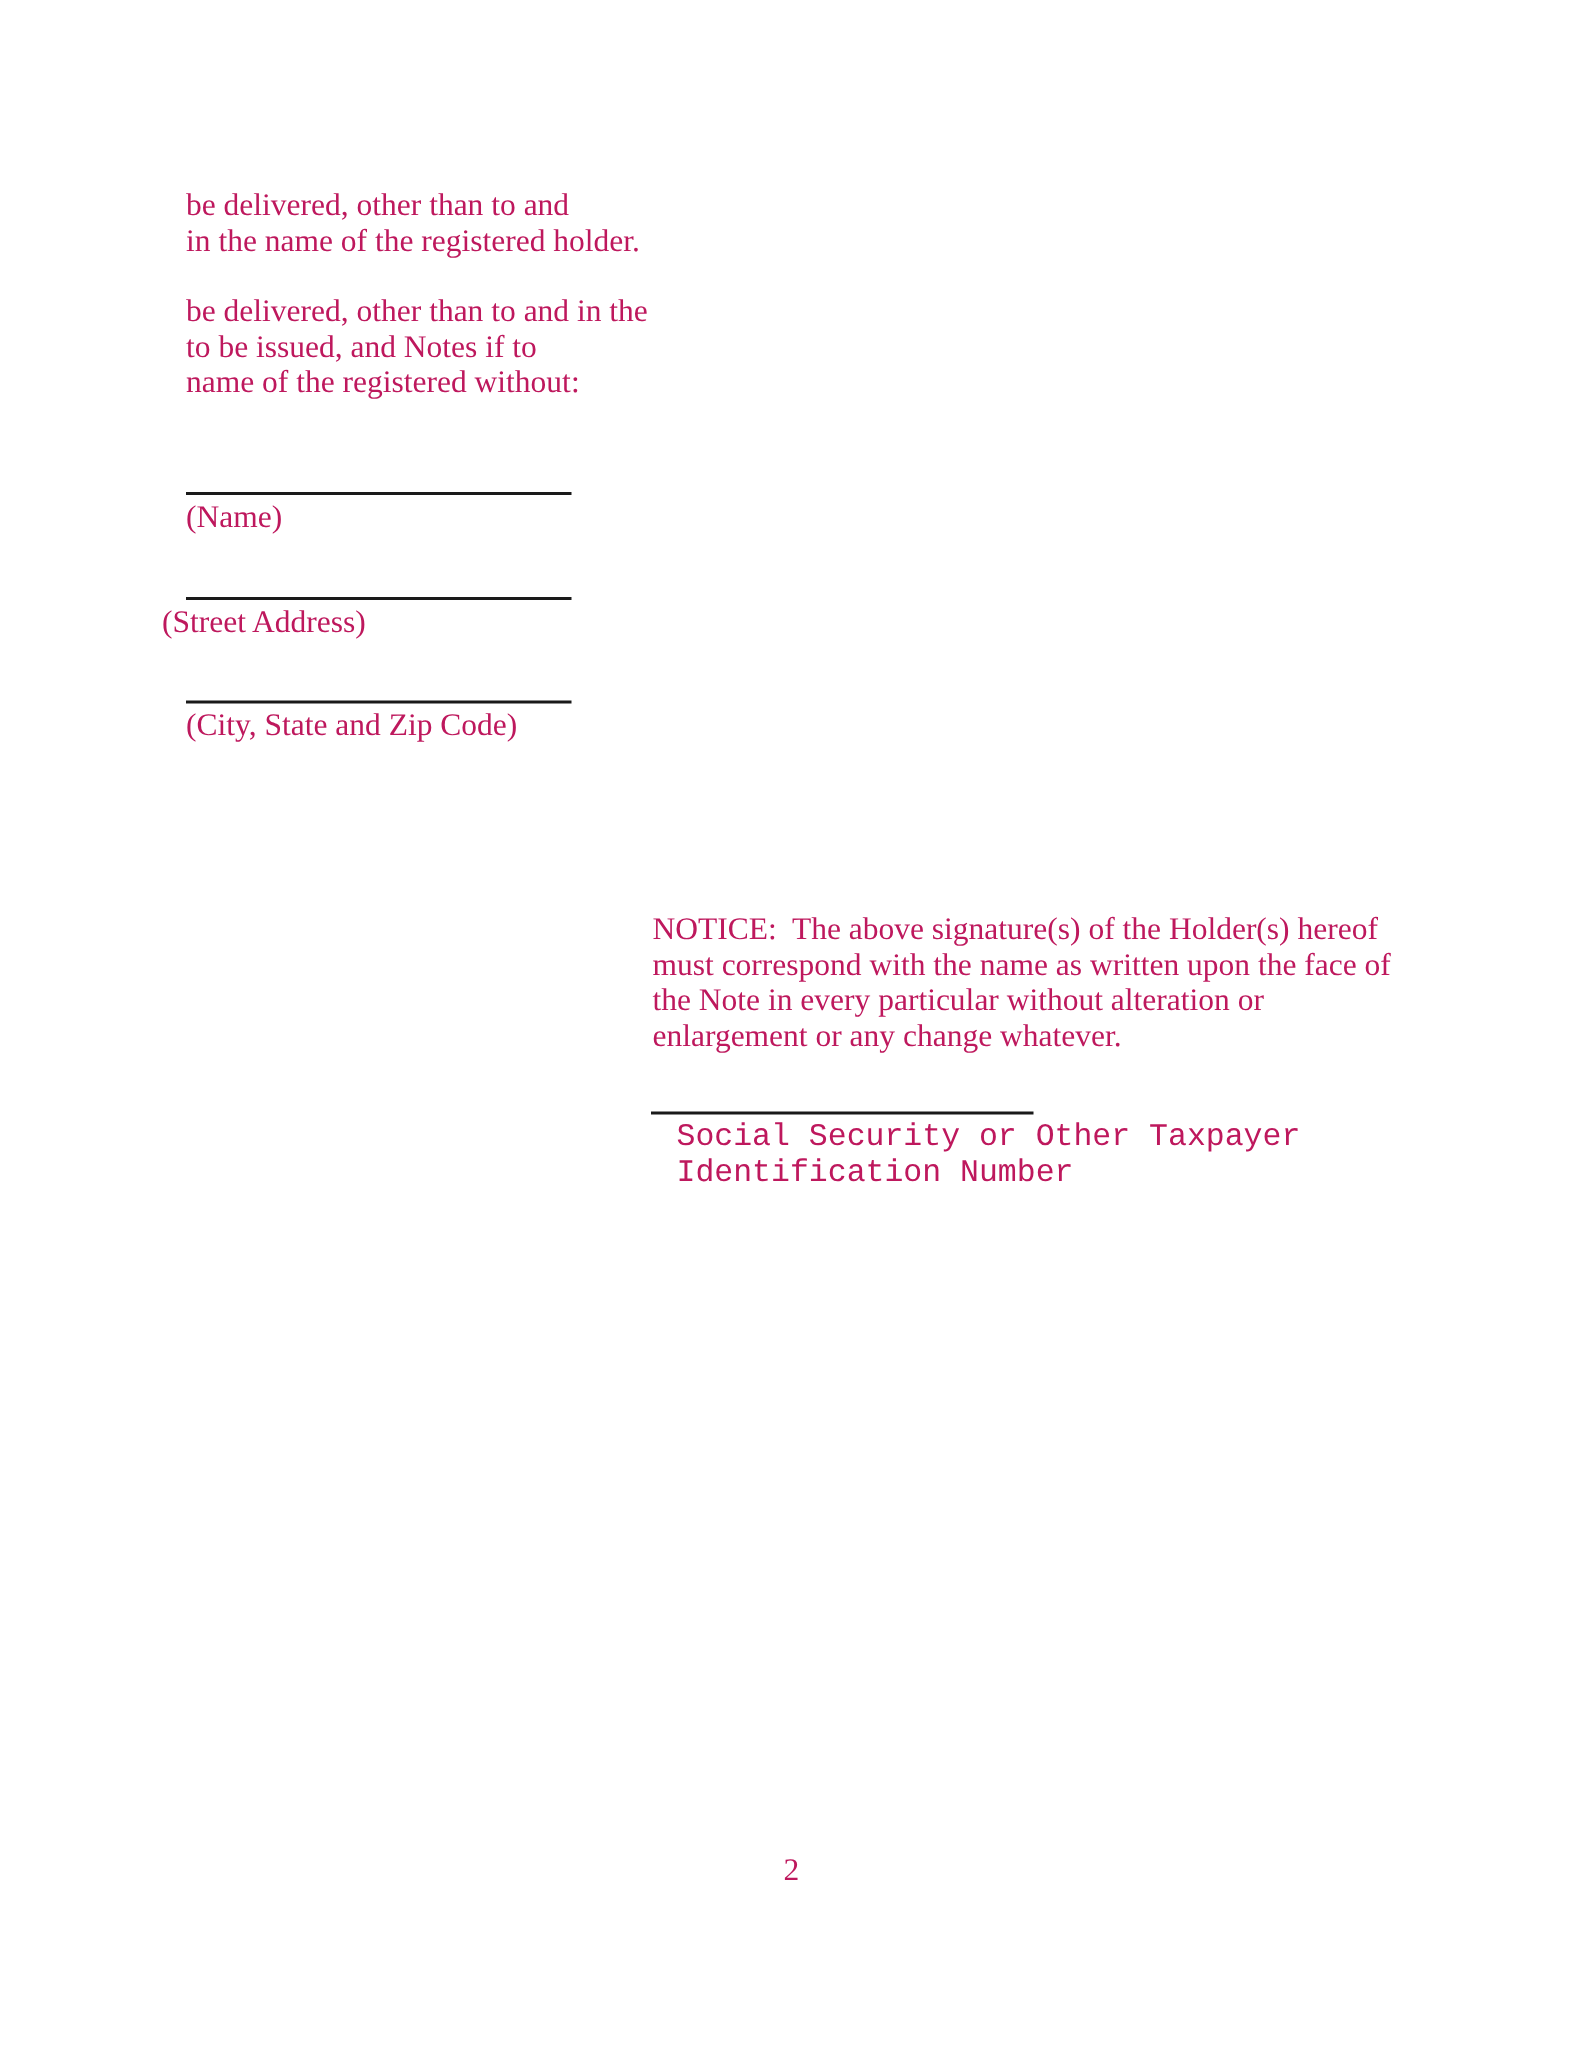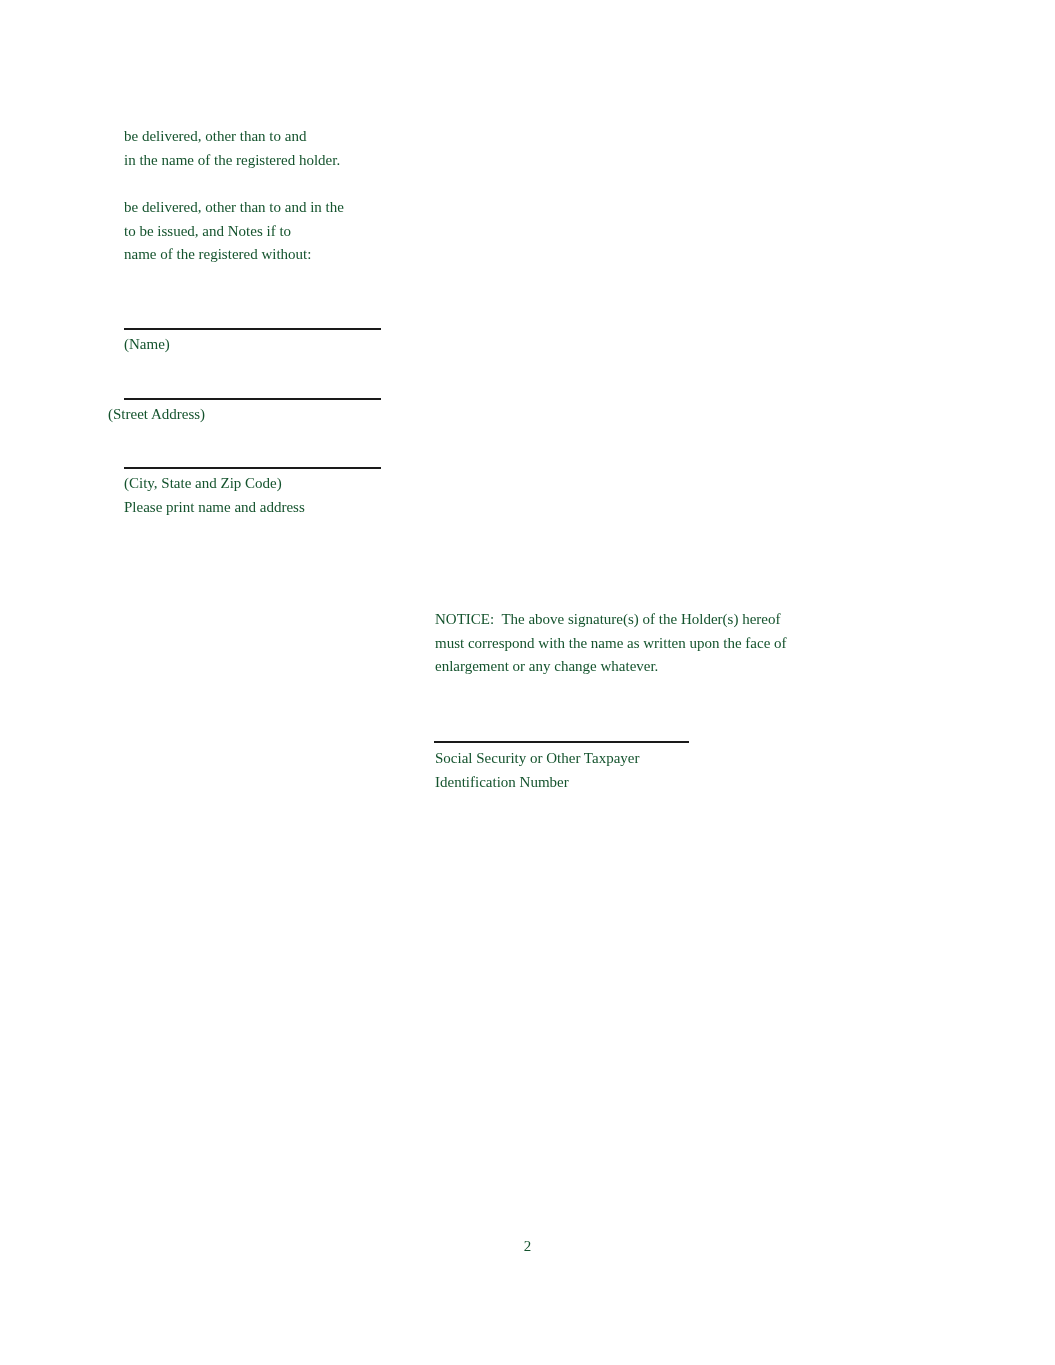--- a/index.html
+++ b/index.html
@@ -6,22 +6,22 @@
     margin: 0;
     padding: 0;
     background: #ffffff;
   }
   #page {
     position: relative;
     width: 1055px;
     height: 1365px;
     background: #ffffff;
     font-family: "Liberation Serif", "DejaVu Serif", serif;
-    font-size: 15px;
-    color: #14532d;
+    font-size: 21px;
+    color: #be185d;
     overflow: hidden;
   }
   .block {
     position: absolute;
     line-height: 23.5px;
   }
   .line {
     white-space: pre;
   }
   .rule {
@@ -63,32 +63,32 @@
   </div>
 
   <div class="rule rule-w" style="left:124px; top:398px;"></div>
   <div class="block" style="left:108px; top:403px;font-family:Liberation Serif, serif;">
     <div class="line">(Street Address)</div>
   </div>
 
   <div class="rule rule-w" style="left:124px; top:467px;"></div>
   <div class="block" style="left:124px; top:472px;">
     <div class="line">(City, State and Zip Code)</div>
-    <div class="line">Please print name and address</div>
   </div>
 
 
   <div class="block" style="left:435px; top:608px;">
     <div class="line">NOTICE:  The above signature(s) of the Holder(s) hereof</div>
     <div class="line">must correspond with the name as written upon the face of</div>
+    <div class="line">the Note in every particular without alteration or</div>
     <div class="line">enlargement or any change whatever.</div>
   </div>
 
   <div class="rule" style="left:434px; top:741px; width:255px;"></div>
-  <div class="block" style="left:435px; top:747px;">
+  <div class="block" style="left:451px; top:747px;font-family:Liberation Mono, monospace;">
     <div class="line">Social Security or Other Taxpayer</div>
     <div class="line">Identification Number</div>
   </div>
 
   <div id="page-number-wrap">
     <span>2</span>
   </div>
 
 </div>
 

